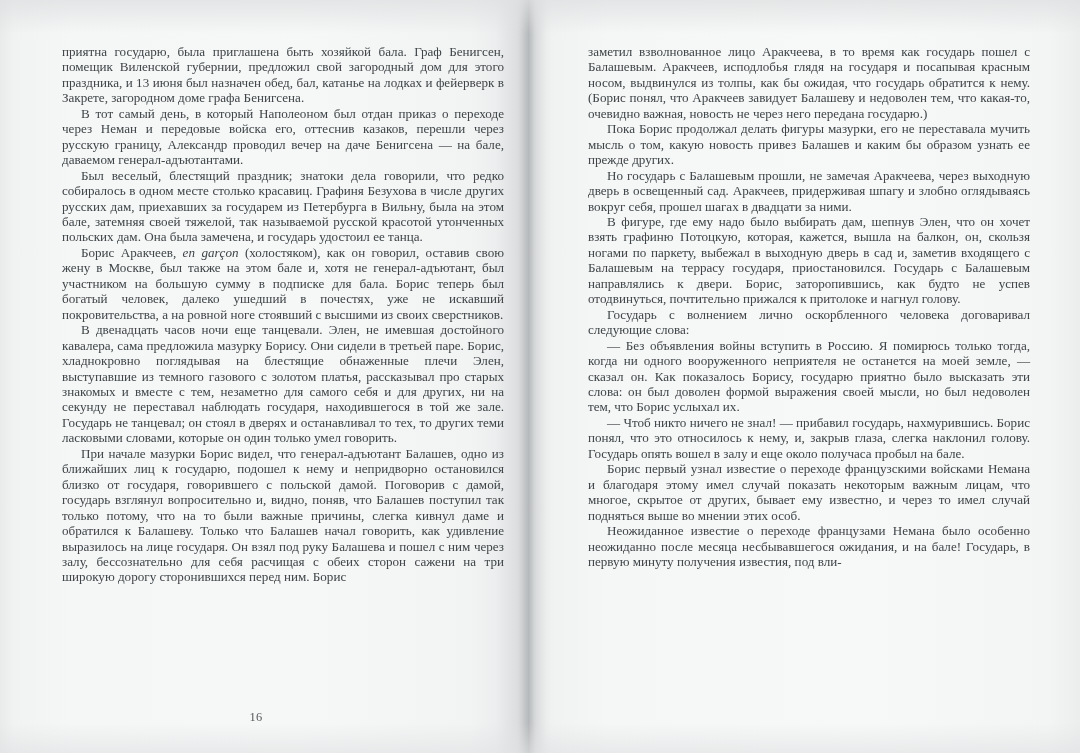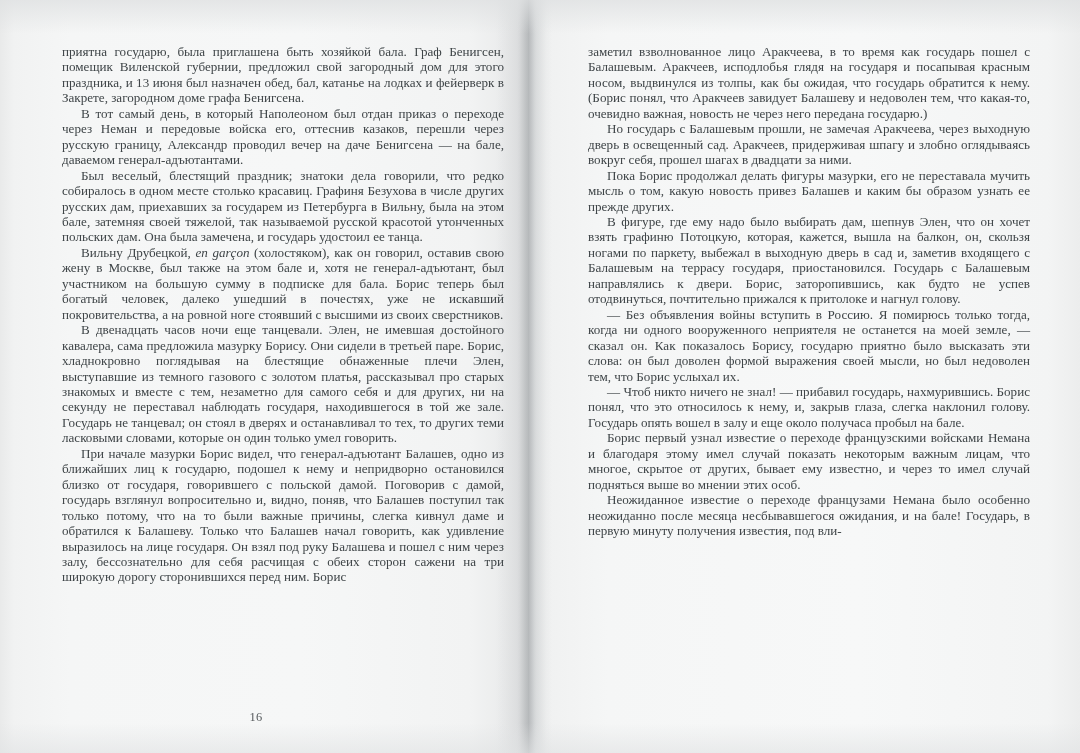--- a/index.html
+++ b/index.html
@@ -130,33 +130,34 @@
 <div id="page-root">
 
   <div class="paper-left"></div>
   <div class="paper-right"></div>
 
   <div class="page left">
     <div class="text-block">
       <p class="cont">приятна государю, была приглашена быть хозяйкой бала. Граф Бенигсен, помещик Виленской губернии, предложил свой загородный дом для этого праздника, и 13 июня был назначен обед, бал, катанье на лодках и фейерверк в Закрете, загородном доме графа Бенигсена.</p>
       <p>В тот самый день, в который Наполеоном был отдан приказ о переходе через Неман и передовые войска его, оттеснив казаков, перешли через русскую границу, Александр проводил вечер на даче Бенигсена — на бале, даваемом генерал-адъютантами.</p>
       <p>Был веселый, блестящий праздник; знатоки дела говорили, что редко собиралось в одном месте столько красавиц. Графиня Безухова в числе других русских дам, приехавших за государем из Петербурга в Вильну, была на этом бале, затемняя своей тяжелой, так называемой русской красотой утонченных польских дам. Она была замечена, и государь удостоил ее танца.</p>
-      <p><span>Вильну Друбецкой, </span><i>en garçon</i><span> (холостяком), как он говорил, оставив свою жену в Москве, был также на этом бале и, хотя не генерал-адъютант, был участником на большую сумму в подписке для бала. Борис теперь был богатый человек, далеко ушедший в почестях, уже не искавший покровительства, а на ровной ноге стоявший с высшими из своих сверстников.</span></p>
+      <p><span>Борис Аракчеев, </span><i>en garçon</i><span> (холостяком), как он говорил, оставив свою жену в Москве, был также на этом бале и, хотя не генерал-адъютант, был участником на большую сумму в подписке для бала. Борис теперь был богатый человек, далеко ушедший в почестях, уже не искавший покровительства, а на ровной ноге стоявший с высшими из своих сверстников.</span></p>
       <p>В двенадцать часов ночи еще танцевали. Элен, не имевшая достойного кавалера, сама предложила мазурку Борису. Они сидели в третьей паре. Борис, хладнокровно поглядывая на блестящие обнаженные плечи Элен, выступавшие из темного газового с золотом платья, рассказывал про старых знакомых и вместе с тем, незаметно для самого себя и для других, ни на секунду не переставал наблюдать государя, находившегося в той же зале. Государь не танцевал; он стоял в дверях и останавливал то тех, то других теми ласковыми словами, которые он один только умел говорить.</p>
       <p>При начале мазурки Борис видел, что генерал-адъютант Балашев, одно из ближайших лиц к государю, подошел к нему и непридворно остановился близко от государя, говорившего с польской дамой. Поговорив с дамой, государь взглянул вопросительно и, видно, поняв, что Балашев поступил так только потому, что на то были важные причины, слегка кивнул даме и обратился к Балашеву. Только что Балашев начал говорить, как удивление выразилось на лице государя. Он взял под руку Балашева и пошел с ним через залу, бессознательно для себя расчищая с обеих сторон сажени на три широкую дорогу сторонившихся перед ним. Борис</p>
     </div>
     <div class="folio">16</div>
   </div>
 
   <div class="page right">
     <div class="text-block">
       <p class="cont">заметил взволнованное лицо Аракчеева, в то время как государь пошел с Балашевым. Аракчеев, исподлобья глядя на государя и посапывая красным носом, выдвинулся из толпы, как бы ожидая, что государь обратится к нему. (Борис понял, что Аракчеев завидует Балашеву и недоволен тем, что какая-то, очевидно важная, новость не через него передана государю.)</p>
+      <p>Пока Борис продолжал делать фигуры мазурки, его не переставала мучить мысль о том, какую новость привез Балашев и каким бы образом узнать ее прежде других.</p>
       <p>Но государь с Балашевым прошли, не замечая Аракчеева, через выходную дверь в освещенный сад. Аракчеев, придерживая шпагу и злобно оглядываясь вокруг себя, прошел шагах в двадцати за ними.</p>
-      <p>Пока Борис продолжал делать фигуры мазурки, его не переставала мучить мысль о том, какую новость привез Балашев и каким бы образом узнать ее прежде других.</p>
       <p>В фигуре, где ему надо было выбирать дам, шепнув Элен, что он хочет взять графиню Потоцкую, которая, кажется, вышла на балкон, он, скользя ногами по паркету, выбежал в выходную дверь в сад и, заметив входящего с Балашевым на террасу государя, приостановился. Государь с Балашевым направлялись к двери. Борис, заторопившись, как будто не успев отодвинуться, почтительно прижался к притолоке и нагнул голову.</p>
+      <p>Государь с волнением лично оскорбленного человека договаривал следующие слова:</p>
       <p>— Без объявления войны вступить в Россию. Я помирюсь только тогда, когда ни одного вооруженного неприятеля не останется на моей земле, — сказал он. Как показалось Борису, государю приятно было высказать эти слова: он был доволен формой выражения своей мысли, но был недоволен тем, что Борис услыхал их.</p>
       <p>— Чтоб никто ничего не знал! — прибавил государь, нахмурившись. Борис понял, что это относилось к нему, и, закрыв глаза, слегка наклонил голову. Государь опять вошел в залу и еще около получаса пробыл на бале.</p>
       <p>Борис первый узнал известие о переходе французскими войсками Немана и благодаря этому имел случай показать некоторым важным лицам, что многое, скрытое от других, бывает ему известно, и через то имел случай подняться выше во мнении этих особ.</p>
       <p class="section-gap">Неожиданное известие о переходе французами Немана было особенно неожиданно после месяца несбывавшегося ожидания, и на бале! Государь, в первую минуту получения известия, под вли-</p>
     </div>
   </div>
 
   <div class="gutter-shadow"></div>
   <div class="top-fade"></div>
   <div class="bottom-fade"></div>

